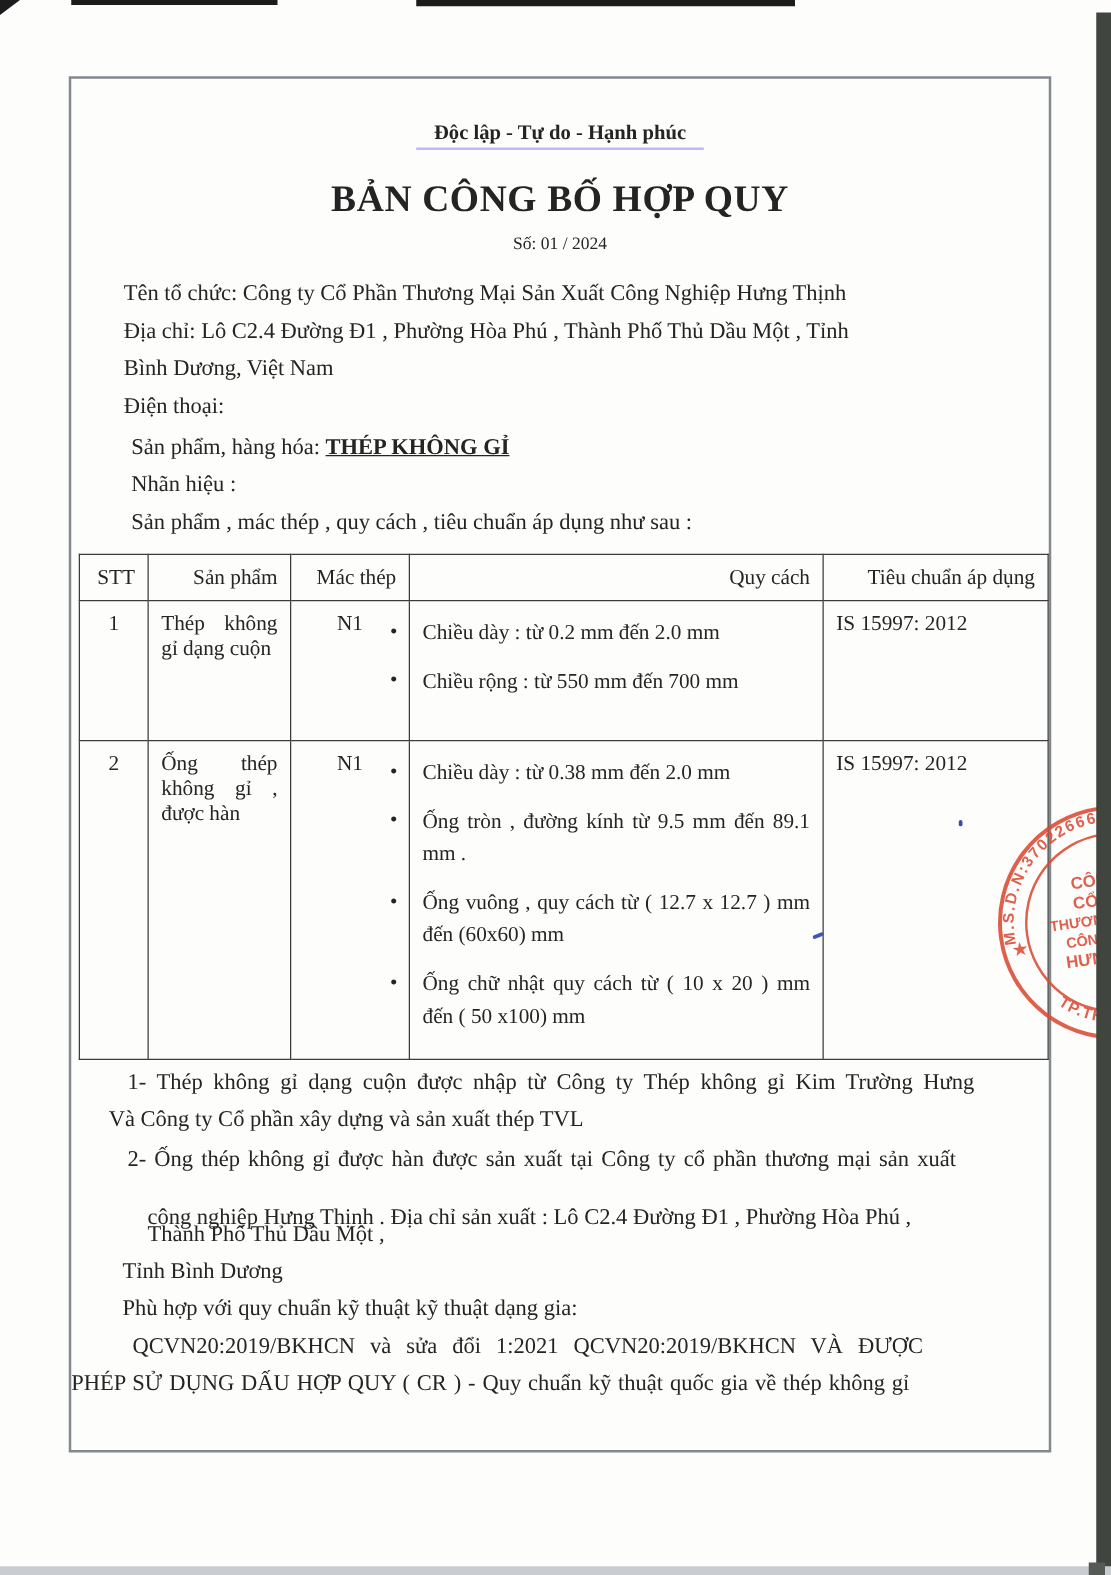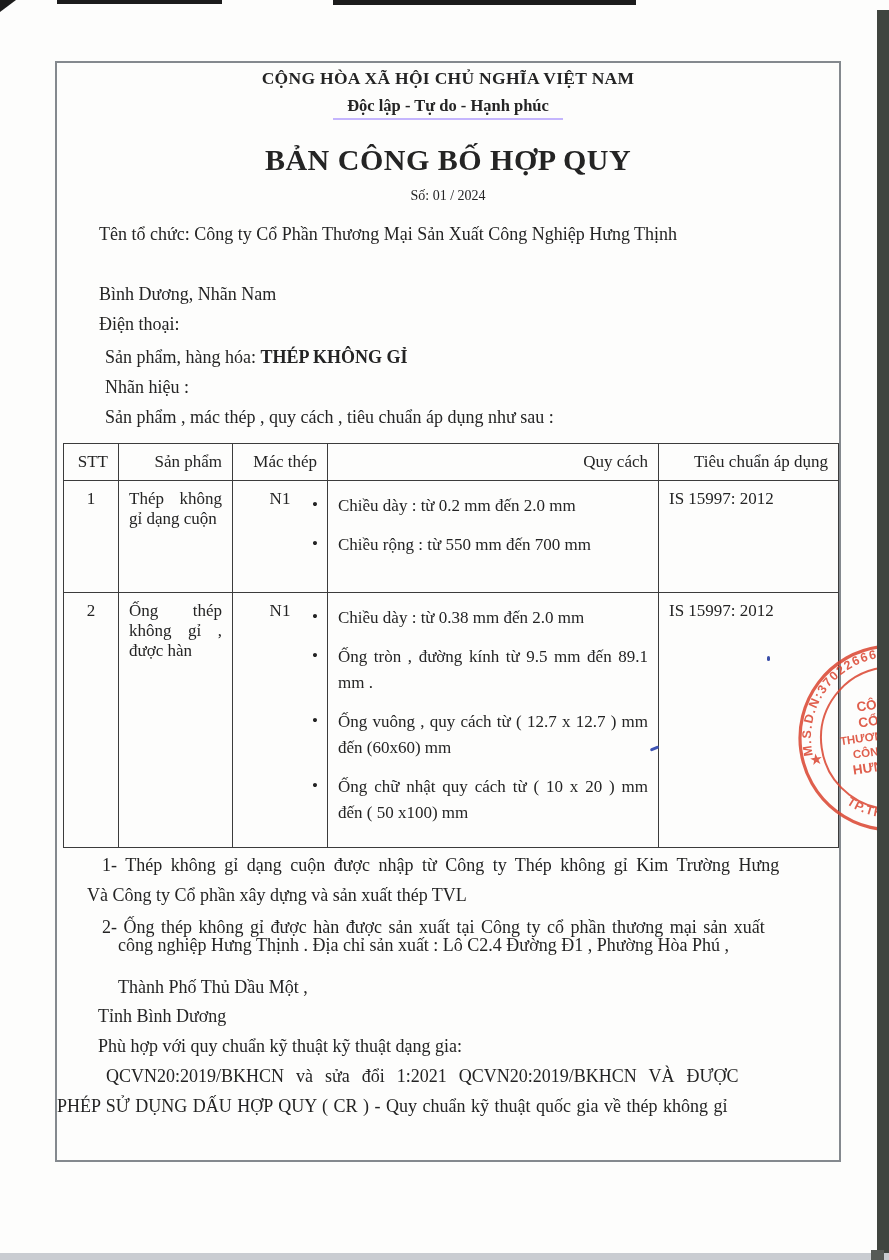--- a/index.html
+++ b/index.html
@@ -19,21 +19,21 @@
   .frame{position:absolute;left:55px;top:61px;width:782px;height:1097px;border:2px solid #84898e;z-index:1;}
   
   .center-band{position:absolute;left:55px;width:786px;text-align:center;white-space:nowrap;}
   .h-national{top:68px;font-weight:bold;font-size:17.5px;letter-spacing:.3px;}
   .h-motto{top:96px;}
   .h-motto span{display:inline-block;font-weight:bold;font-size:16.5px;padding:0 14px 2px 14px;border-bottom:2px solid #c4b5fd;}
   .h-title{top:143px;font-weight:bold;font-size:30px;letter-spacing:.5px;}
   .h-number{top:188px;font-size:14px;}
   
   .line{position:absolute;white-space:nowrap;font-size:18px;line-height:26px;}
-  .b{font-weight:bold;}
+  .b{font-weight:bold;text-decoration:underline;}
   
   .doc-table{position:absolute;left:63px;top:443px;border-collapse:collapse;table-layout:fixed;width:775px;z-index:1;}
   .doc-table th,.doc-table td{border:1.6px solid #3c3c3c;font-weight:normal;font-size:17px;
       vertical-align:top;padding:8px 10px;background:transparent;}
   .doc-table th{height:24px;vertical-align:middle;text-align:right;padding:6px 10px;}
   .col-stt{width:55px;}.col-sp{width:114px;}.col-mt{width:95px;}.col-qc{width:331px;}.col-tc{width:180px;}
   .cell-center{text-align:center;}
   .cell-sp{text-align:justify;padding:10px 12px;}
   .cell-qc{padding:10px 16px 10px 40px;}
   .cell-tc{padding:10px 10px;}
@@ -54,29 +54,29 @@
   <div class="mark mark-bar1"></div>
   <div class="mark mark-bar2"></div>
   <div class="edge-right"></div>
   <div class="edge-bottom"></div>
   <div class="edge-bottom-dark"></div>
   <div class="speck-blue1"></div>
   <div class="speck-blue2"></div>
 
   <div class="frame"></div>
 
-  <div class="center-band h-national">CỘNG HÒA XÃ HỘI CHỦ NGHĨA VIỆT NAM</div>
   <div class="center-band h-motto">
     <span>Độc lập - Tự do - Hạnh phúc</span>
   </div>
   <div class="center-band h-title">BẢN CÔNG BỐ HỢP QUY</div>
   <div class="center-band h-number">Số: 01 / 2024</div>
 
   <div class="line" style="left:99px;top:221px;">Tên tổ chức: Công ty Cổ Phần Thương Mại Sản Xuất Công Nghiệp Hưng Thịnh</div>
-  <div class="line" style="left:99px;top:281px;">Bình Dương, Nhãn Nam</div>
+  <div class="line" style="left:99px;top:251px;">Địa chỉ: Lô C2.4 Đường Đ1 , Phường Hòa Phú , Thành Phố Thủ Dầu Một , Tỉnh</div>
+  <div class="line" style="left:99px;top:281px;">Bình Dương, Việt Nam</div>
   <div class="line" style="left:99px;top:311px;">Điện thoại:</div>
   <div class="line" style="left:105px;top:344px;"><span>Sản phẩm, hàng hóa: </span><span class="b">THÉP KHÔNG GỈ</span></div>
   <div class="line" style="left:105px;top:374px;">Nhãn hiệu :</div>
   <div class="line" style="left:105px;top:404px;">Sản phẩm , mác thép , quy cách , tiêu chuẩn áp dụng như sau :</div>
 
   <table class="doc-table">
     <colgroup>
       <col class="col-stt">
         <col class="col-sp">
         <col class="col-mt">
@@ -112,21 +112,21 @@
         <div class="spec"><span class="bullet">•</span><span>Ống chữ nhật quy cách từ ( 10 x 20 ) mm đến ( 50 x100) mm</span></div>
       </td>
       <td class="cell-tc">IS 15997: 2012</td>
     </tr>
   </tbody>
     </table>
 
   <div class="line" style="left:102px;top:852px;word-spacing:4px;">1-  Thép không gỉ dạng cuộn được nhập từ Công ty Thép không gỉ Kim Trường Hưng</div>
   <div class="line" style="left:87px;top:882px;">Và Công ty Cổ phần xây dựng và sản xuất thép TVL</div>
   <div class="line" style="left:102px;top:914px;word-spacing:2px;">2-  Ống thép không gỉ được hàn được sản xuất tại Công ty cổ phần thương mại sản xuất</div>
-  <div class="line" style="left:118px;top:932px;">công nghiệp Hưng Thịnh . Địa chỉ sản xuất : Lô C2.4 Đường Đ1 , Phường Hòa Phú ,</div>
+  <div class="line" style="left:118px;top:960px;">công nghiệp Hưng Thịnh . Địa chỉ sản xuất : Lô C2.4 Đường Đ1 , Phường Hòa Phú ,</div>
   <div class="line" style="left:118px;top:974px;">Thành Phố Thủ Dầu Một ,</div>
   <div class="line" style="left:98px;top:1003px;">Tỉnh Bình Dương</div>
   <div class="line" style="left:98px;top:1033px;">Phù hợp với quy chuẩn kỹ thuật kỹ thuật dạng gia:</div>
   <div class="line" style="left:106px;top:1063px;word-spacing:7.5px;">QCVN20:2019/BKHCN và sửa đổi 1:2021 QCVN20:2019/BKHCN VÀ ĐƯỢC</div>
   <div class="line" style="left:57px;top:1093px;word-spacing:1px;">PHÉP SỬ DỤNG DẤU HỢP QUY ( CR ) -  Quy chuẩn kỹ thuật quốc gia về thép không gỉ</div>
 
   <svg class="stamp" viewBox="0 0 194 194">
     <g transform="rotate(-8 97 97)" fill="none" stroke="#dc4a36">
       <circle cx="97" cy="97" r="92" stroke-width="3.2"></circle>
       <circle cx="97" cy="97" r="71" stroke-width="2"></circle>

